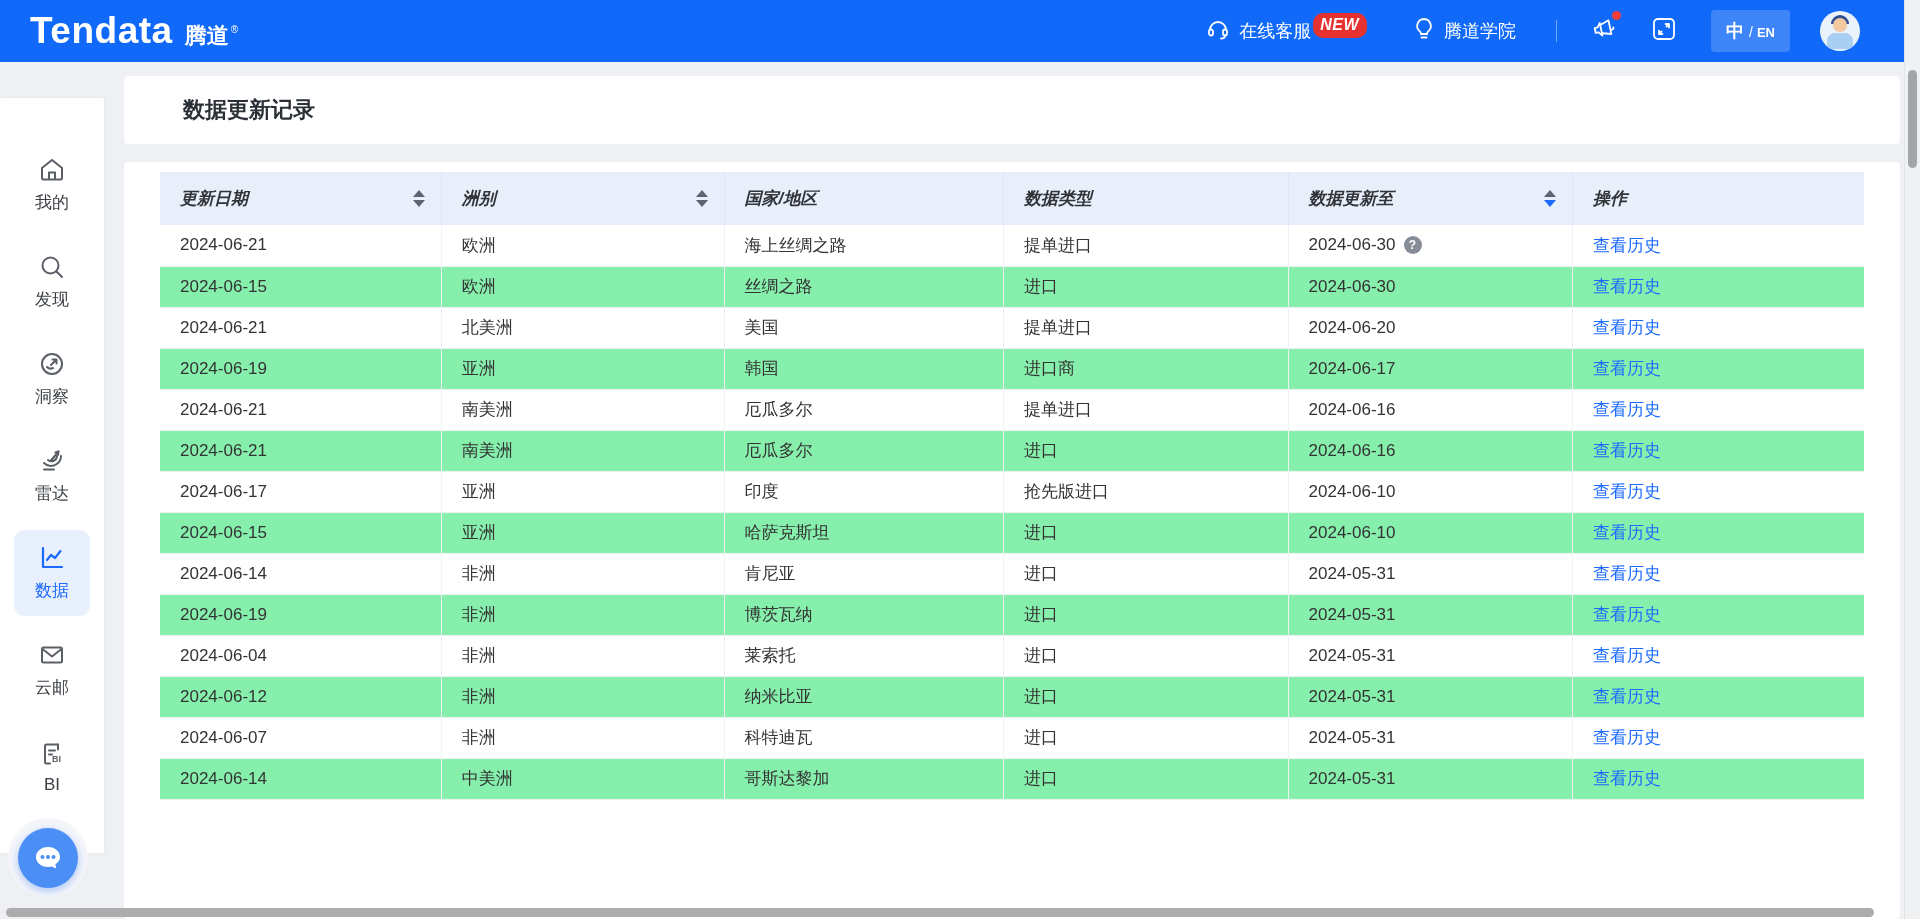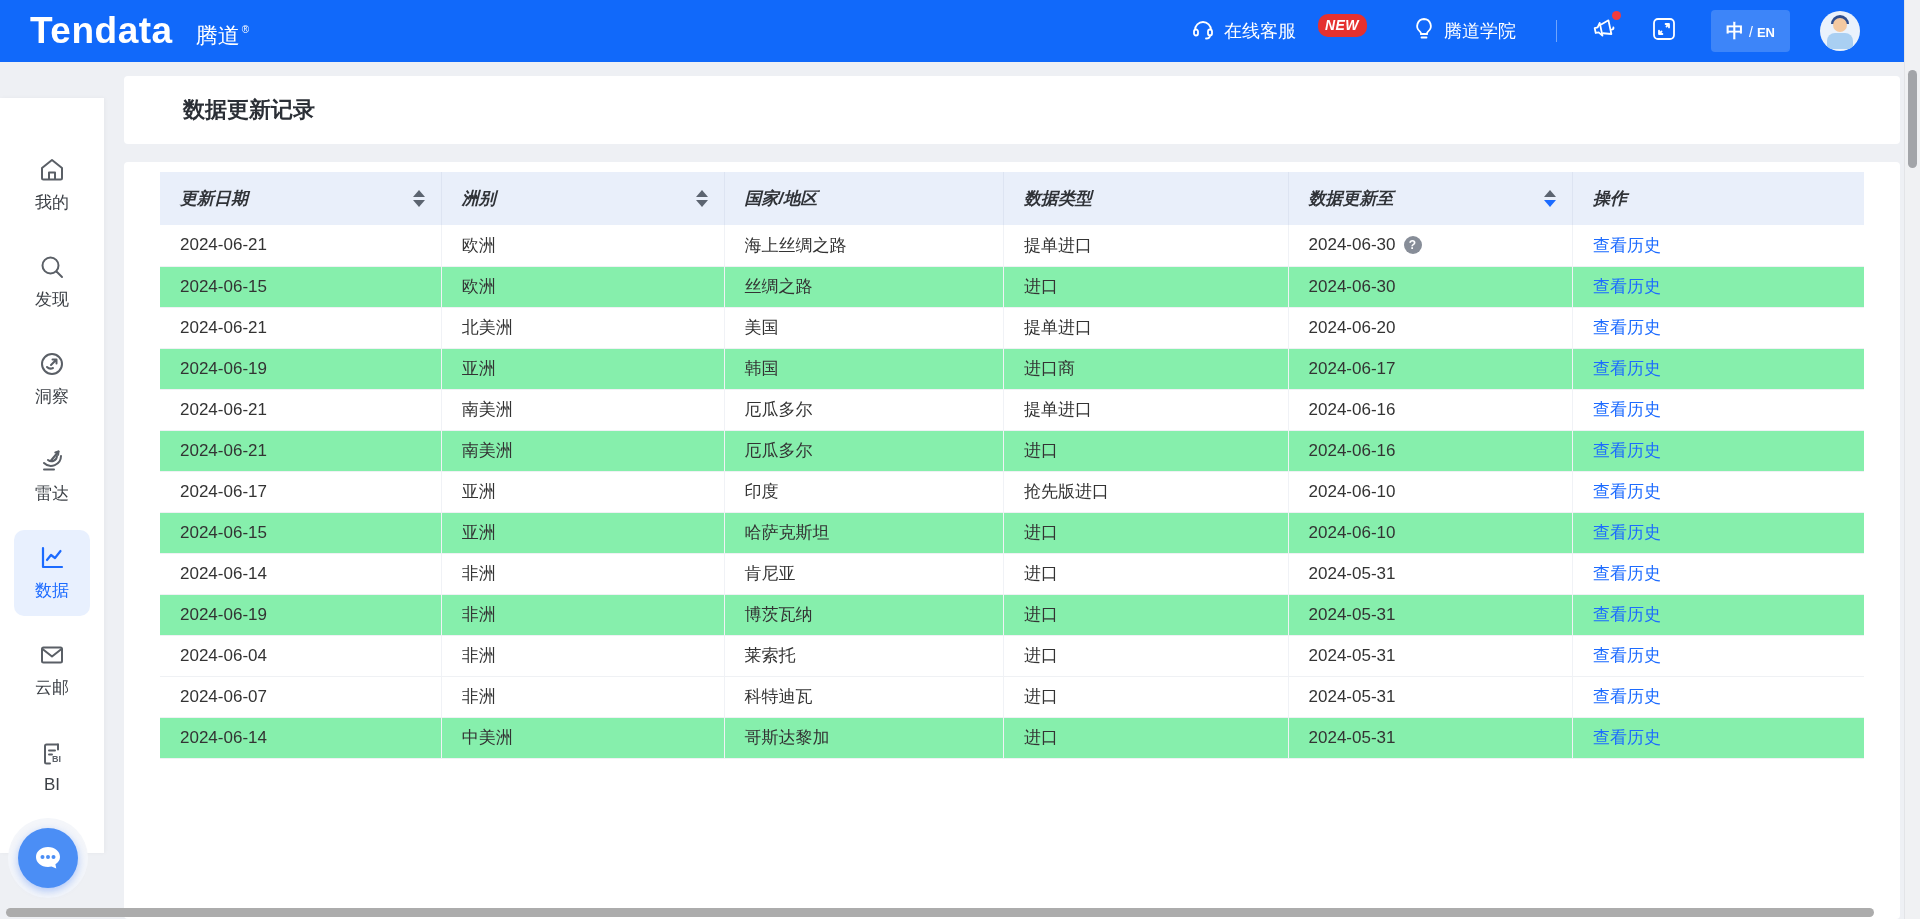--- a/index.html
+++ b/index.html
@@ -5,27 +5,27 @@
   * { margin:0; padding:0; box-sizing:border-box; }
   html,body { width:1920px; height:919px; overflow:hidden; }
   body { font-family:"Liberation Sans","DejaVu Sans",sans-serif; background:#EEF0F4; color:#333; }
   .app { position:relative; width:1920px; height:919px; }
 
   
   .topbar { position:absolute; left:0; top:0; width:1920px; height:62px; background:#1169FA;
             display:flex; align-items:center; padding:0 60px 0 30px; z-index:30; }
   .logo { display:flex; align-items:baseline; color:#fff; cursor:pointer; }
   .logo-en { font-size:37px; font-weight:800; letter-spacing:.5px; }
-  .logo-zh { font-size:22px; font-weight:400; margin-left:23px; }
+  .logo-zh { font-size:22px; font-weight:700; margin-left:12px; }
   .logo-reg { font-size:10px; vertical-align:top; margin-left:2px; position:relative; top:-10px; }
   .top-spacer { flex:1; }
   .nav-item { display:flex; align-items:center; color:#fff; font-size:18px; margin-left:46px; cursor:pointer; position:relative; }
   .nav-item svg { margin-right:9px; }
-  .badge-new { background:#E5312F; color:#fff; font-size:14px; font-weight:700; font-style:italic;
-               padding:3px 8px 4px 7px; border-radius:10px; margin-left:22px; position:relative; top:-6px; letter-spacing:.5px;text-align:center; }
+  .badge-new { background:#E5312F; color:#fff; font-size:16px; font-weight:700; font-style:italic;
+               padding:3px 8px 4px 7px; border-radius:10px; margin-left:2px; position:relative; top:-6px; letter-spacing:.5px;text-align:center; }
   .top-divider { width:1px; height:22px; background:rgba(255,255,255,.4); margin-left:40px; }
   .icon-btn { margin-left:34px; position:relative; cursor:pointer; display:flex; align-items:center; }
   .red-dot { position:absolute; top:-5px; right:-4px; width:9px; height:9px; background:#F23C3C; border-radius:50%; }
   .lang-pill { margin-left:34px; background:#3D85F9; border-radius:4px; color:#fff; padding:9px 15px;
                display:flex; align-items:baseline; cursor:pointer; }
   .lang-zh { font-size:18px; font-weight:600; }
   .lang-sep { font-size:14px; margin:0 4px 0 5px; }
   .lang-en { font-size:13px; font-weight:600; }
   .avatar { margin-left:30px; width:40px; height:40px; border-radius:50%; background:#EAF2FC; position:relative; overflow:hidden; cursor:pointer; }
   .avatar .head { position:absolute; left:13px; top:7px; width:14px; height:14px; border-radius:50%; background:#F4C9A1; }
@@ -434,20 +434,32 @@
                 <td>非洲</td>
                 <td>莱索托</td>
                 <td>进口</td>
                 <td>
                   <span class="date-cell">
                     <span>2024-05-31</span>
                   </span>
                 </td>
                 <td><a class="history-link">查看历史</a></td>
               </tr>
+              <tr class="even">
+                <td>2024-06-12</td>
+                <td>非洲</td>
+                <td>纳米比亚</td>
+                <td>进口</td>
+                <td>
+                  <span class="date-cell">
+                    <span>2024-05-31</span>
+                  </span>
+                </td>
+                <td><a class="history-link">查看历史</a></td>
+              </tr>
               <tr class="odd">
                 <td>2024-06-07</td>
                 <td>非洲</td>
                 <td>科特迪瓦</td>
                 <td>进口</td>
                 <td>
                   <span class="date-cell">
                     <span>2024-05-31</span>
                   </span>
                 </td>

